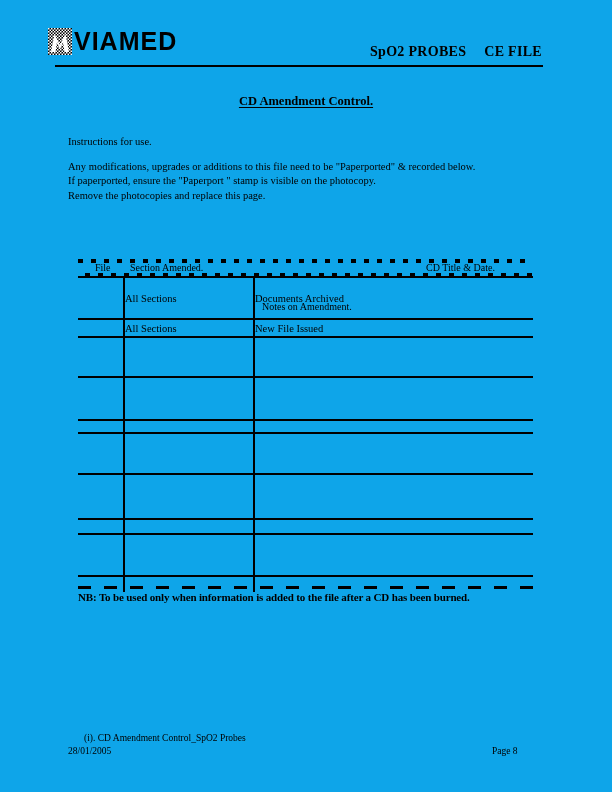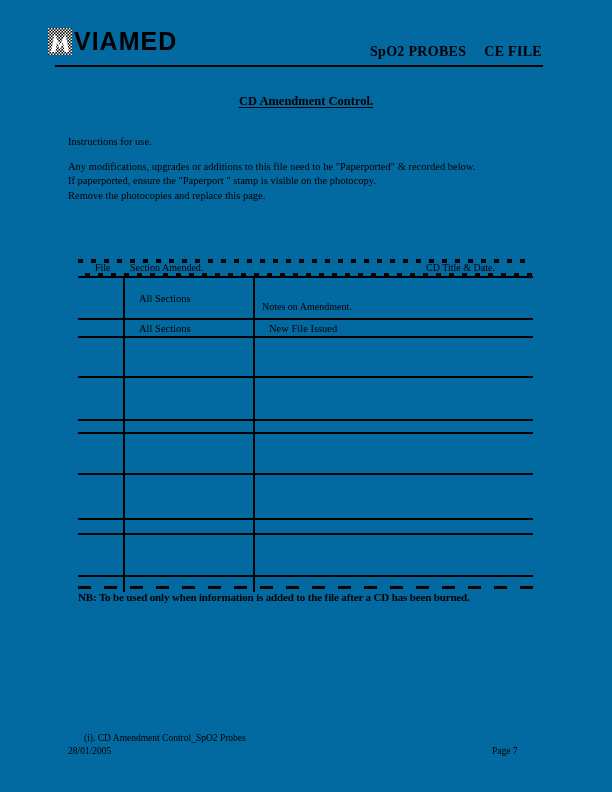--- a/index.html
+++ b/index.html
@@ -1,17 +1,17 @@
 <!DOCTYPE html>
 <html><head>
 <meta charset="utf-8">
 <style>
   html,body{margin:0;padding:0;background:#fff;}
   .page{
-    position:relative;width:612px;height:792px;background:#0369a1;
+    position:relative;width:612px;height:792px;background:#0ea5e9;
     font-family:"Liberation Serif", serif;color:#000;overflow:hidden;
   }
   
   .logo{position:absolute;top:28px;left:48px;display:flex;align-items:center;gap:2px;}
   .logo-text{
     font-family:"Liberation Sans", sans-serif;font-weight:900;font-size:25px;
     letter-spacing:1px;line-height:1;color:#000;
   }
   .hdr-right{
     position:absolute;top:44px;right:70px;font-weight:bold;font-size:14px;
@@ -39,21 +39,21 @@
     background-size:13px 4px,13px 4px;
     background-position:0 1px,0 15px;
     background-repeat:repeat-x,repeat-x;
   }
   .thead span{position:absolute;top:4px;font-size:10px;white-space:nowrap;}
   .th-date{left:17px;}
   .th-section{left:52px;}
   .th-notes{left:184px;margin-top:39px;}
   .th-cd{left:348px;}
   .trow{display:flex;border-bottom:2px solid #000;}
-  .td{font-size:10.5px;display:flex;align-items:center;padding-left:14px;overflow:hidden;}
+  .td{font-size:10.5px;display:flex;align-items:center;padding-left:0;overflow:hidden;}
   .c-date{width:47px;border-right:2px solid #000;padding-left:2px;}
   .c-sec{width:130px;border-right:2px solid #000;}
   .c-notes{flex:1;}
   .r1{height:42px;}
   .r2{height:18px;}
   .r3{height:40px;}
   .r4{height:43px;}
   .r5{height:13px;}
   .r6{height:41px;}
   .r7{height:45px;}
@@ -120,20 +120,21 @@
     <div class="thead">
       <span class="th-date">File</span>
       <span class="th-section">Section Amended.</span>
       <span class="th-notes">Notes on Amendment.</span>
       <span class="th-cd">CD Title &amp; Date.</span>
     </div>
 
     <div class="trow r1">
       <div class="td c-date"></div>
       <div class="td c-sec">All Sections</div>
+      <div class="td c-notes">Documents Archived</div>
     </div>
     <div class="trow r2">
       <div class="td c-date"></div>
       <div class="td c-sec">All Sections</div>
       <div class="td c-notes">New File Issued</div>
     </div>
     <div class="trow r3">
       <div class="td c-date"></div>
       <div class="td c-sec"></div>
       <div class="td c-notes"></div>
@@ -173,15 +174,15 @@
     <div class="vext v2"></div>
   </div>
 
   <div class="nb">
     <div class="nb-dash"></div>
     <div class="nb-text">NB: To be used only when information is added to the file after a CD has been burned.</div>
   </div>
 
   <div class="ft ft-ref">(i). CD Amendment Control_SpO2 Probes</div>
   <div class="ft ft-date">28/01/2005</div>
-  <div class="ft ft-page">Page 7</div>
+  <div class="ft ft-page">Page 8</div>
 
 </div>
 
 </body></html>

